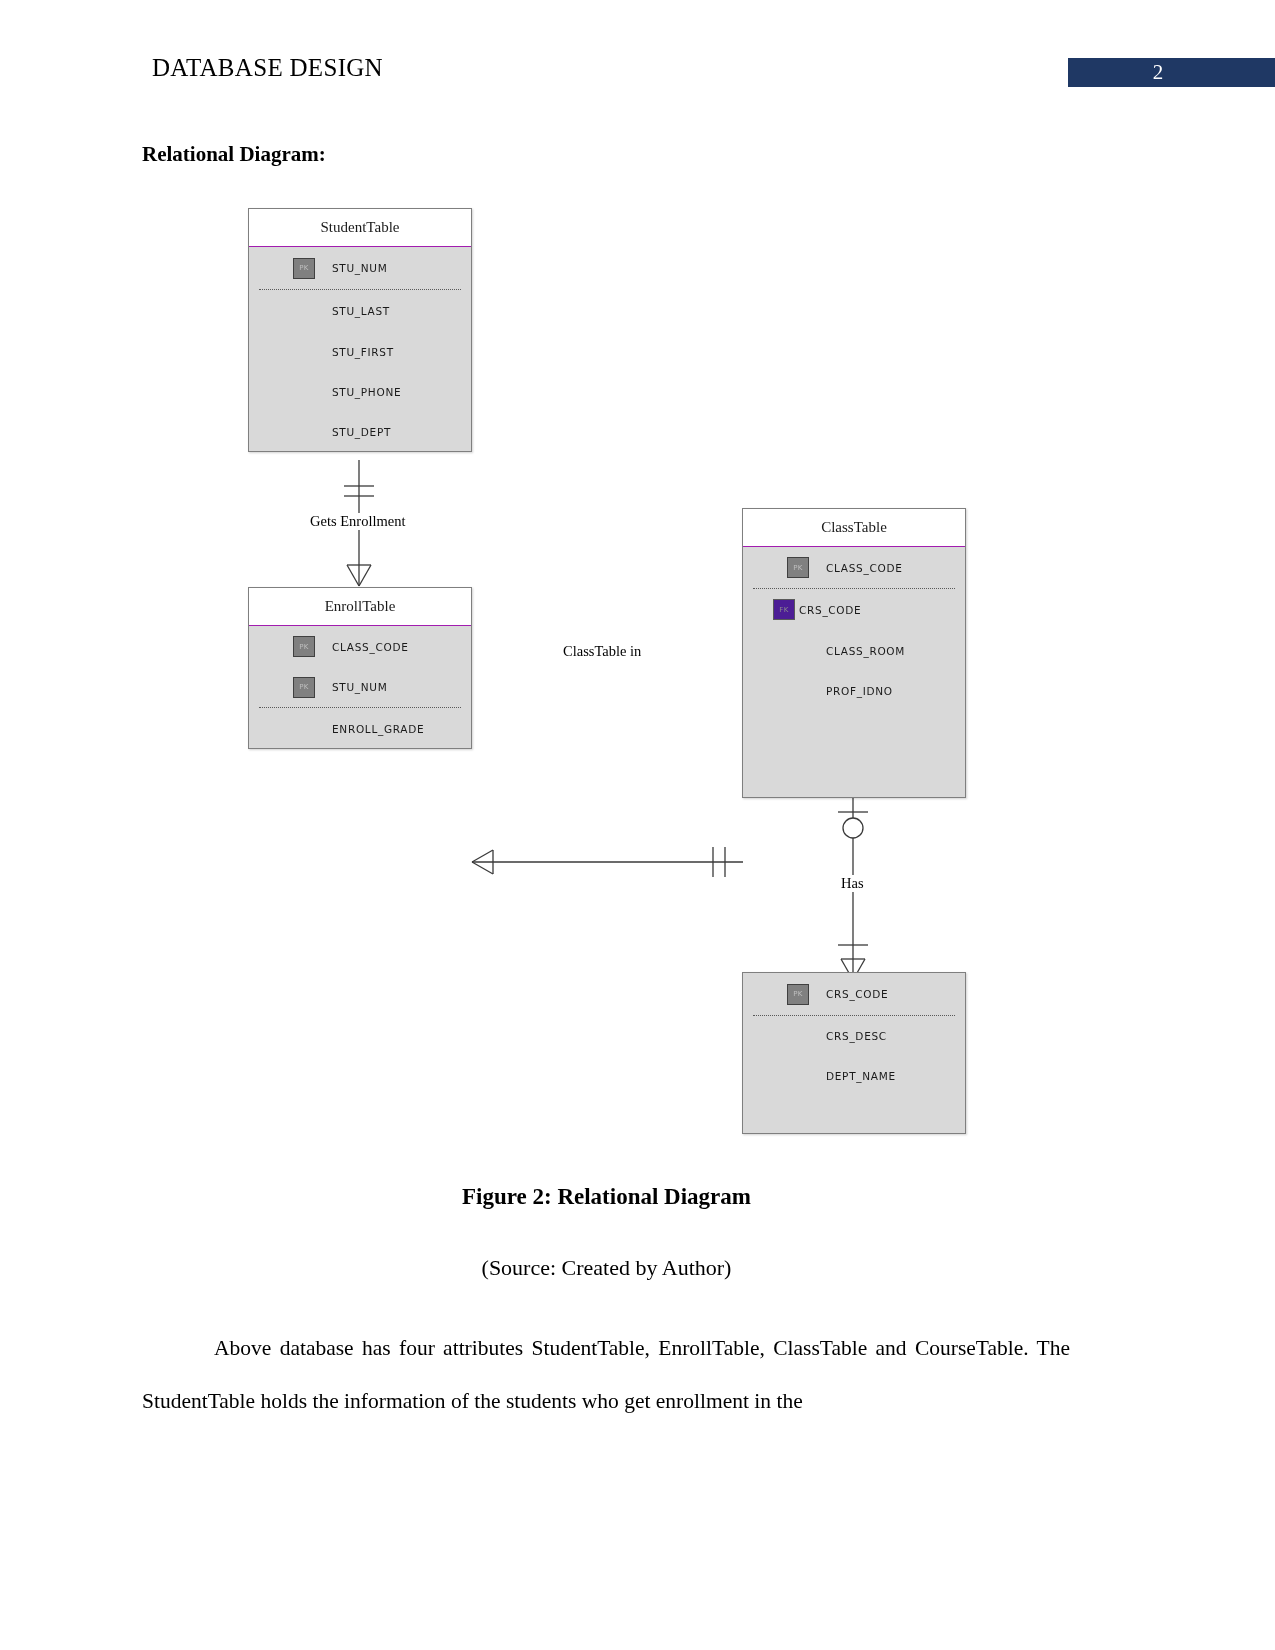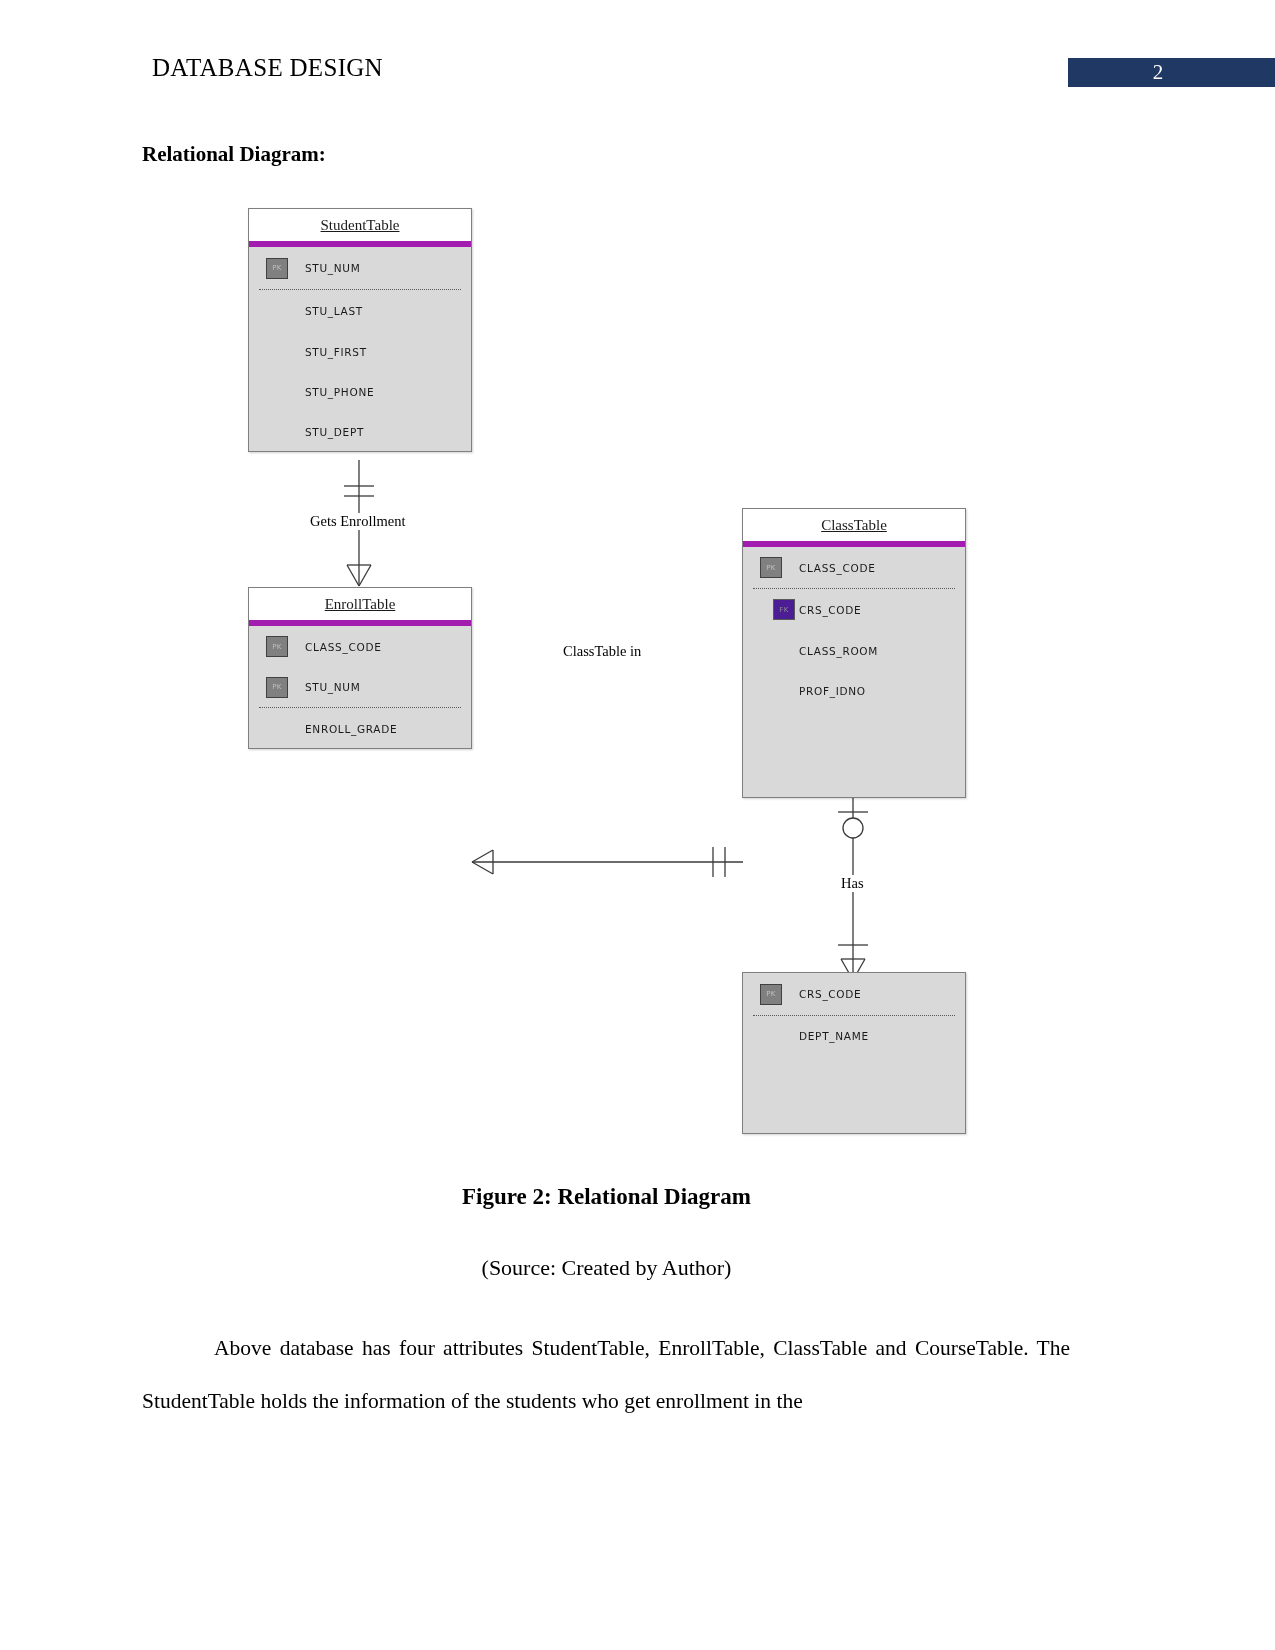--- a/index.html
+++ b/index.html
@@ -79,45 +79,45 @@
   
   .entity {
     position: absolute;
     border: 1px solid #7f7f7f;
     box-sizing: border-box;
     background: #d9d9d9;
     box-shadow: 1px 1px 2px rgba(0,0,0,0.18);
   }
   .entity-header {
     background: #ffffff;
-    border-bottom: 6px solid #a21caf;
+    border-bottom: 1px solid #a21caf;
     box-sizing: border-box;
     text-align: center;
     font-size: 15px;
     font-family: "Liberation Serif", serif;
     color: #1a1a1a;
     display: flex;
     align-items: center;
     justify-content: center;
-    text-decoration: underline;
   }
   .entity-body {
     position: relative;
   }
   .field-row {
     position: relative;
     display: flex;
     align-items: center;
   }
   .key-slot {
     width: 56px;
     flex: 0 0 56px;
     display: flex;
     align-items: center;
     justify-content: center;
+    padding-left: 27px;
   }
   .key-slot.indent {
     justify-content: flex-end;
     padding-right: 4px;
     box-sizing: border-box;
   }
   .key-badge {
     width: 22px;
     height: 21px;
     box-sizing: border-box;
@@ -327,20 +327,24 @@
     <div class="entity-body">
       <div class="field-row" style="height:42px;">
         <div class="key-slot">
           <span class="key-badge pk">PK</span>
         </div>
         <span class="field-name">CRS_CODE</span>
       </div>
       <div class="field-divider"></div>
       <div class="field-row" style="height:40px;">
         <div class="key-slot"></div>
+        <span class="field-name">CRS_DESC</span>
+      </div>
+      <div class="field-row" style="height:40px;">
+        <div class="key-slot"></div>
         <span class="field-name">DEPT_NAME</span>
       </div>
     </div>
   </div>
 
 </div>
 
 <div class="figure-caption">Figure 2: Relational Diagram</div>
 <div class="figure-source">(Source: Created by Author)</div>
 

